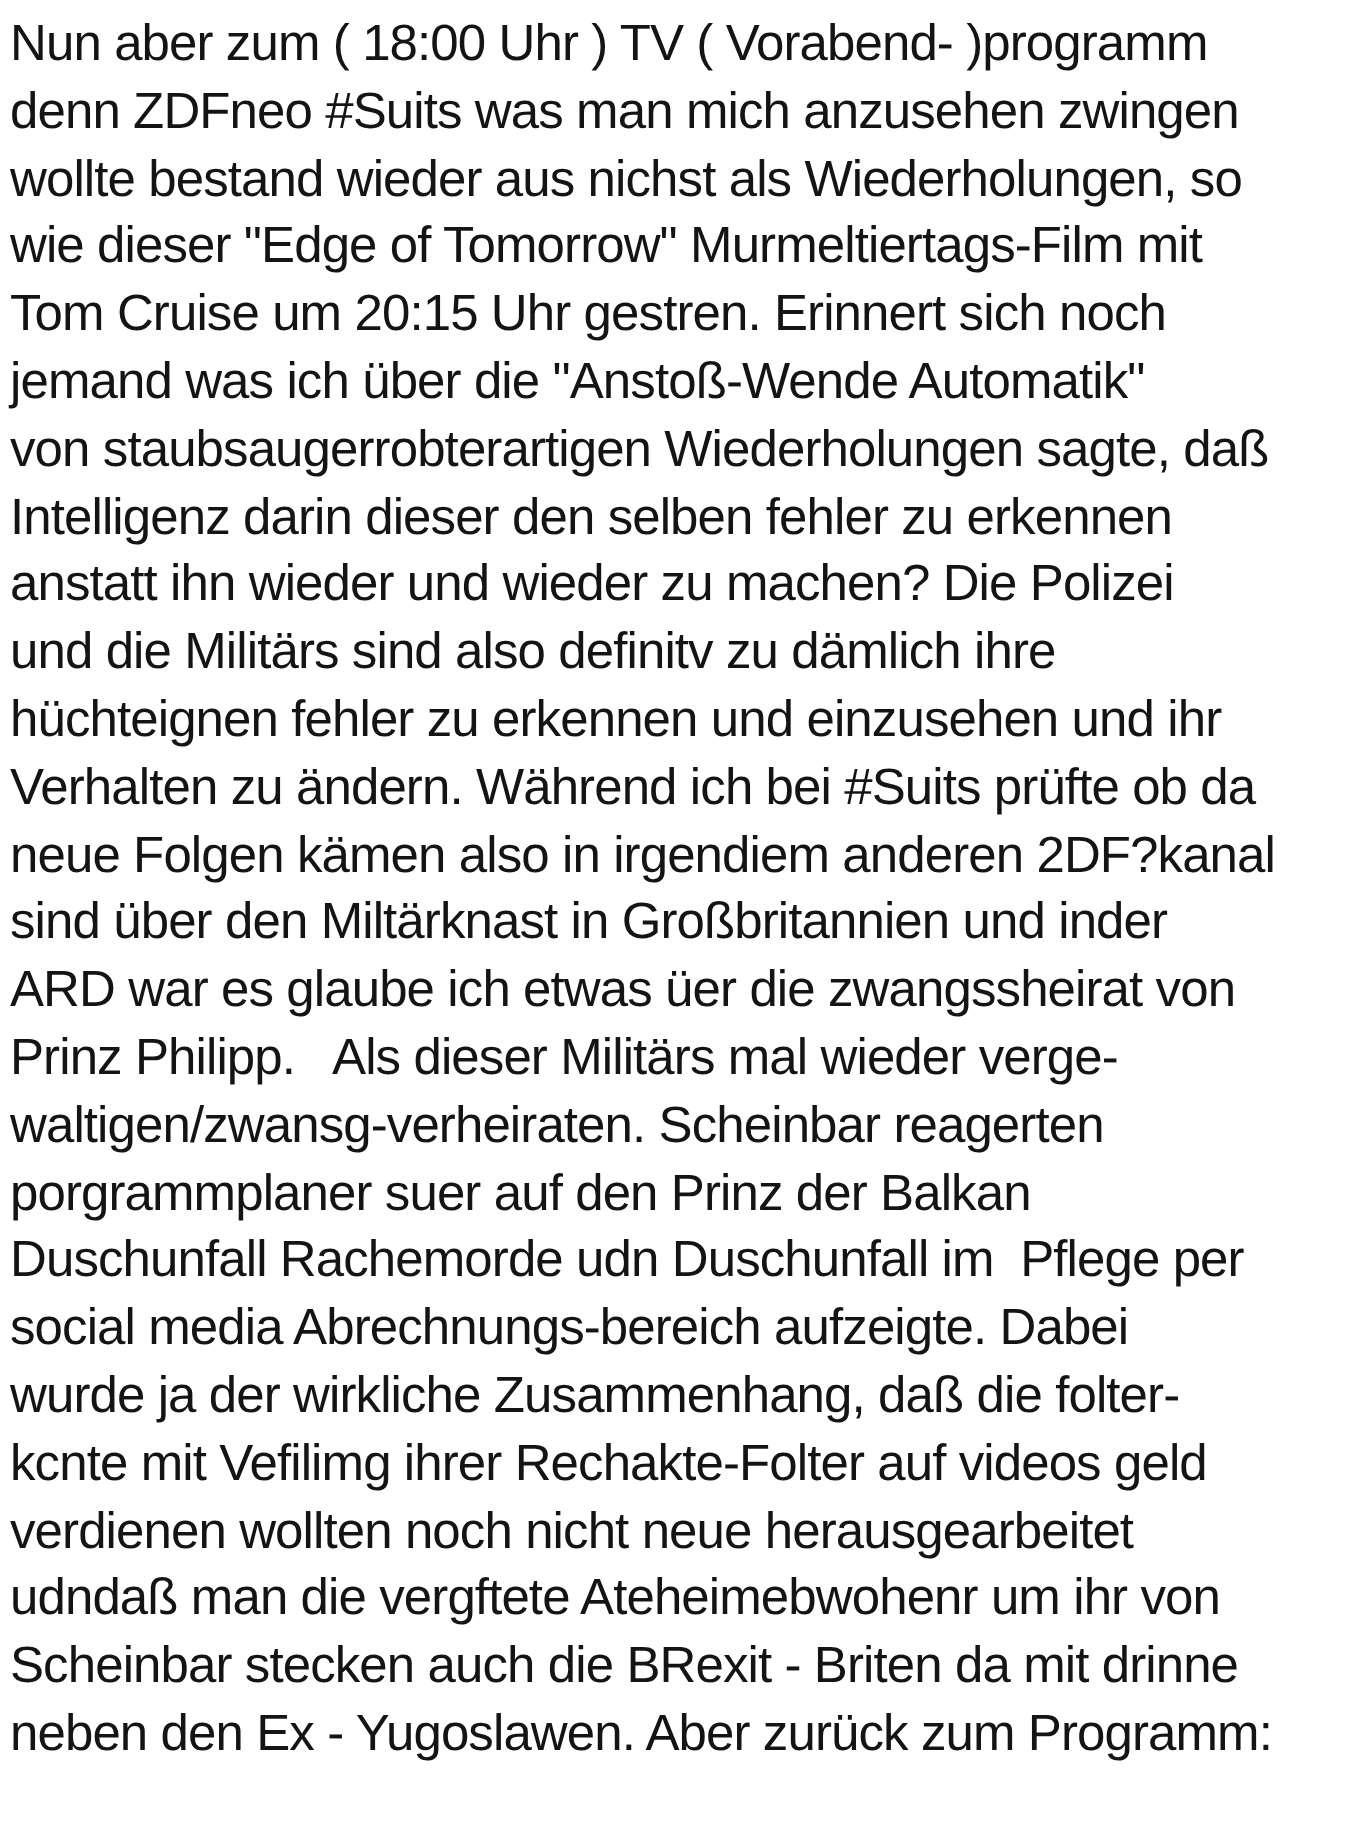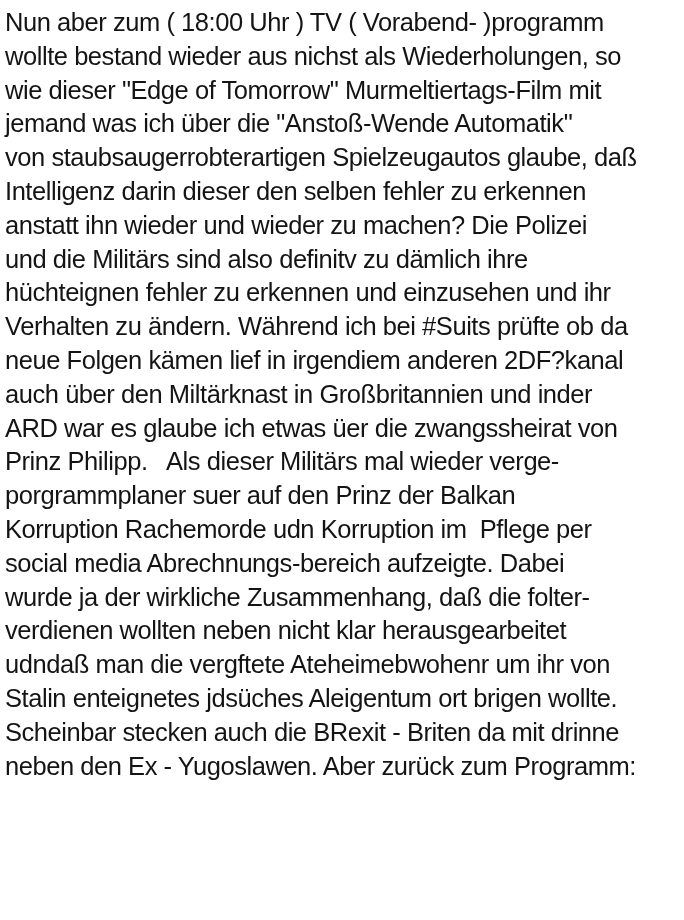--- a/index.html
+++ b/index.html
@@ -28,36 +28,39 @@
     white-space: pre;
     font-weight: 400;
   }
 </style>
 </head>
 <body>
 
 <div class="page">
   <div>
       <div class="line">Nun aber zum ( 18:00 Uhr ) TV ( Vorabend- )programm</div>
+      <div class="line">denn ZDFneo #Suits was man mich anzusehen zwingen</div>
       <div class="line">wollte bestand wieder aus nichst als Wiederholungen, so</div>
       <div class="line">wie dieser "Edge of Tomorrow" Murmeltiertags-Film mit</div>
+      <div class="line">Tom Cruise um 20:15 Uhr gestren. Erinnert sich noch</div>
       <div class="line">jemand was ich über die "Anstoß-Wende Automatik"</div>
-      <div class="line">von staubsaugerrobterartigen Spielzeugautos glaube, daß</div>
+      <div class="line">von staubsaugerrobterartigen Wiederholungen sagte, daß</div>
       <div class="line">Intelligenz darin dieser den selben fehler zu erkennen</div>
       <div class="line">anstatt ihn wieder und wieder zu machen? Die Polizei</div>
       <div class="line">und die Militärs sind also definitv zu dämlich ihre</div>
       <div class="line">hüchteignen fehler zu erkennen und einzusehen und ihr</div>
       <div class="line">Verhalten zu ändern. Während ich bei #Suits prüfte ob da</div>
-      <div class="line">neue Folgen kämen lief in irgendiem anderen 2DF?kanal</div>
-      <div class="line">auch über den Miltärknast in Großbritannien und inder</div>
+      <div class="line">neue Folgen kämen also in irgendiem anderen 2DF?kanal</div>
+      <div class="line">sind über den Miltärknast in Großbritannien und inder</div>
       <div class="line">ARD war es glaube ich etwas üer die zwangssheirat von</div>
       <div class="line">Prinz Philipp.   Als dieser Militärs mal wieder verge-</div>
+      <div class="line">waltigen/zwansg-verheiraten. Scheinbar reagerten</div>
       <div class="line">porgrammplaner suer auf den Prinz der Balkan</div>
-      <div class="line">Korruption Rachemorde udn Korruption im  Pflege per</div>
+      <div class="line">Duschunfall Rachemorde udn Duschunfall im  Pflege per</div>
       <div class="line">social media Abrechnungs-bereich aufzeigte. Dabei</div>
       <div class="line">wurde ja der wirkliche Zusammenhang, daß die folter-</div>
-      <div class="line">verdienen wollten neben nicht klar herausgearbeitet</div>
+      <div class="line">kcnte mit Vefilimg ihrer Rechakte-Folter auf videos geld</div>
+      <div class="line">verdienen wollten noch nicht neue herausgearbeitet</div>
       <div class="line">udndaß man die vergftete Ateheimebwohenr um ihr von</div>
-      <div class="line">Stalin enteignetes jdsüches Aleigentum ort brigen wollte.</div>
       <div class="line">Scheinbar stecken auch die BRexit - Briten da mit drinne</div>
       <div class="line">neben den Ex - Yugoslawen. Aber zurück zum Programm:</div>
     </div>
 </div>
 
 </body></html>

